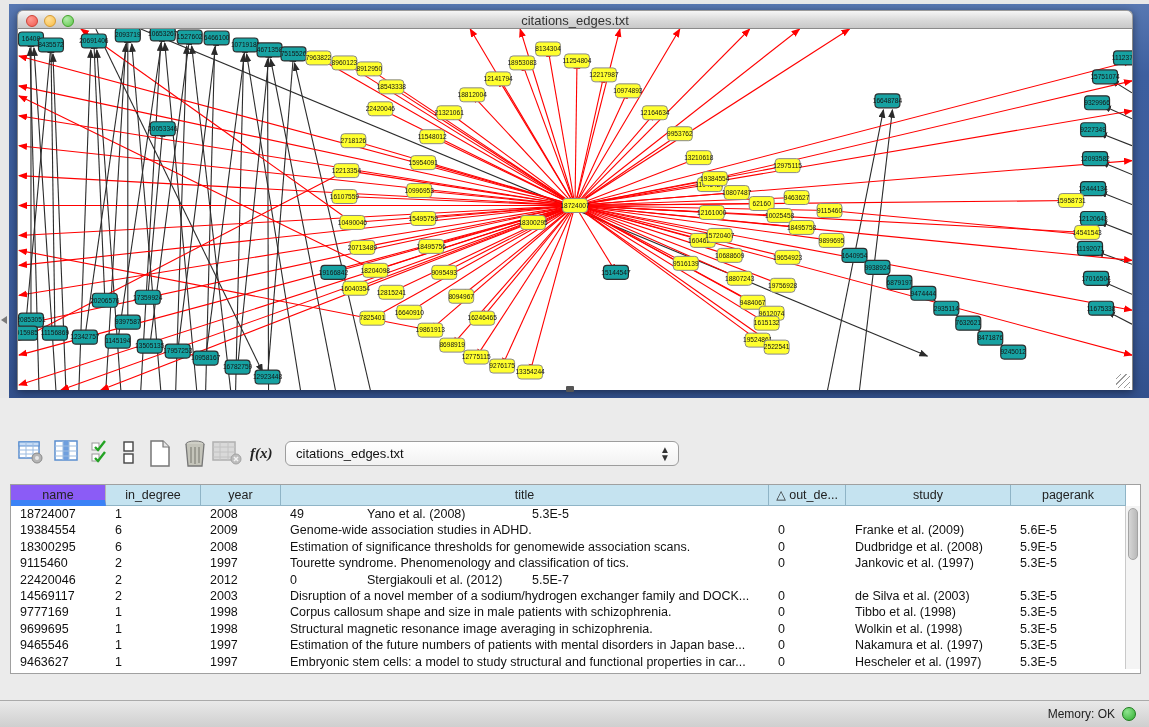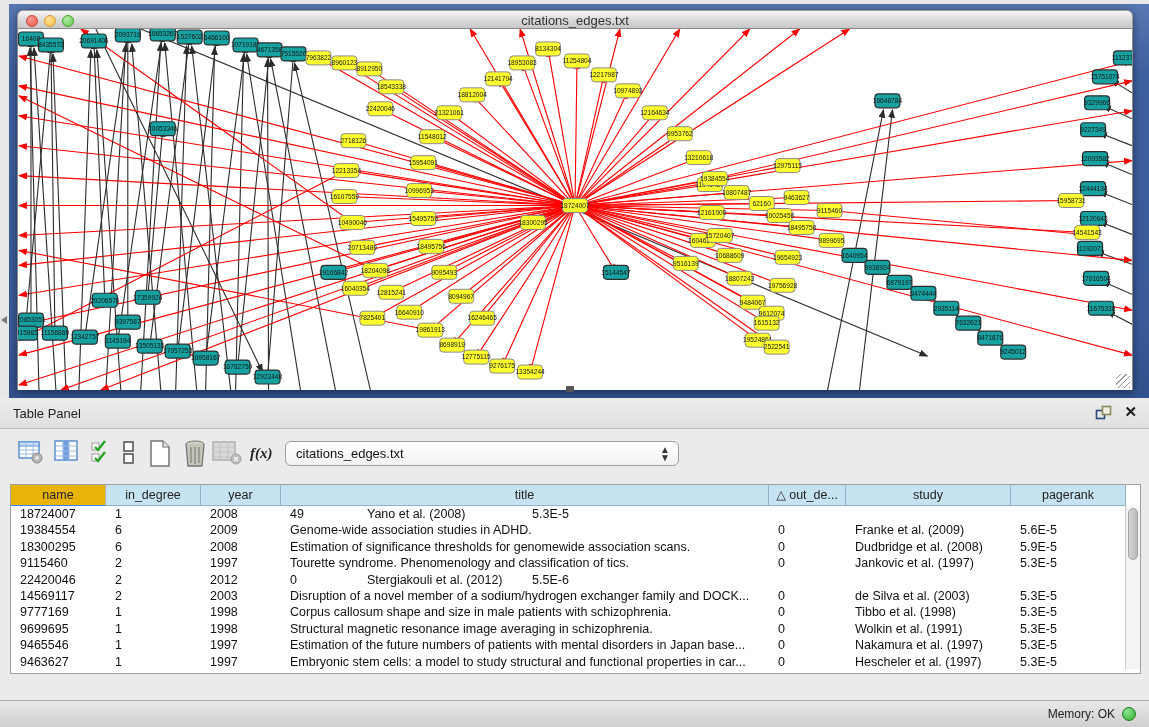--- a/index.html
+++ b/index.html
@@ -41,21 +41,21 @@
   .tb-icon { position:absolute; top:10px; width:26px; height:30px; }
   .fx { font-size:15px; color:#222; font-family:"Liberation Serif", serif; font-style:italic; font-weight:bold; }
   .combo { position:absolute; left:285px; top:12px; width:394px; height:25px; background:linear-gradient(180deg,#ffffff,#f2f2f2);
     border:1px solid #9d9d9d; border-radius:6px; font-size:13px; color:#111; line-height:23px; padding-left:10px; }
   .combo .stepper { position:absolute; right:8px; top:4px; font-size:10px; color:#333; letter-spacing:0; line-height:8px; text-align:center; }
 
   .tbl { position:absolute; left:10px; top:86px; width:1131px; height:190px; background:#fff; border:1px solid #a0a0a0; }
   .thead { display:flex; height:21px; }
   .th { height:21px; background:#c5e3f0; border-right:1px solid #8fb4c6; border-bottom:1px solid #8fb4c6;
     font-size:12.5px; color:#222; text-align:center; line-height:20px; overflow:hidden; white-space:nowrap; }
-  .th.gray { background:#eab308; border-right:1px solid #b5b5b5; border-bottom:1px solid #3b82f6; }
+  .th.gray { background:#8b5cf6; border-right:1px solid #b5b5b5; border-bottom:6px solid #3b82f6; }
   .tbody { position:relative; }
   .tr { display:flex; height:16.4px; }
   .td { font-size:12.5px; color:#111; line-height:16px; white-space:nowrap; overflow:hidden; padding-left:9px; }
   .vsb { position:absolute; right:0; top:21px; width:15px; height:163px; background:#f4f4f4; border-left:1px solid #c9c9c9; }
   .vsb .thumb { position:absolute; left:2px; top:2px; width:10px; height:52px; border-radius:5px;
     background:linear-gradient(90deg,#d6d6d6,#b9b9b9); border:1px solid #a3a3a3; }
 
   .tabs { position:absolute; left:0; top:280px; width:100%; height:22px; display:flex; justify-content:center; }
   .seg { height:20px; font-size:13px; line-height:18px; padding:0 16px; border:1px solid #9f9f9f; border-left:none;
     background:linear-gradient(180deg,#ffffff,#e4e4e4); color:#111; }
@@ -474,30 +474,20 @@
               <text x="372" y="320.3" text-anchor="middle" font-size="6.6" fill="#141414" font-family="&quot;Liberation Sans&quot;, sans-serif">7825401</text>
             </g>
         </svg>
         <div class="grip"></div>
       </div>
     </div>
     <div class="divider-handle"></div>
   </div>
 
   <div class="table-panel">
-    <div class="panel-header">
-      <span class="ph-title">Table Panel</span>
-      <span class="float-btn">
-        <svg width="18" height="16" viewBox="0 0 18 16">
-          <rect x="1.5" y="5.5" width="8" height="8" fill="none" stroke="#2e4a7a" stroke-width="1.6"></rect>
-          <rect x="7.5" y="1.5" width="8" height="8" fill="#efefe3" stroke="#8a8a5a" stroke-width="1.6"></rect>
-        </svg>
-      </span>
-      <span class="close-btn">✕</span>
-    </div>
 
     <div class="toolbar">
       <span class="tb-icon" style="left:18px">
         <svg width="26" height="26" viewBox="0 0 26 26">
           <rect x="1" y="3" width="20" height="16" fill="#fff" stroke="#5b8fd0" stroke-width="1.5"></rect>
           <rect x="1" y="3" width="20" height="4" fill="#c7dcf5" stroke="#5b8fd0"></rect>
           <path d="M8 3 V19 M15 3 V19 M1 11 H21 M1 15 H21" stroke="#9bbbe0" stroke-width="1"></path>
           <circle cx="19" cy="19" r="5" fill="#b5b5b5" stroke="#8a8a8a"></circle>
           <circle cx="19" cy="19" r="2" fill="#e8e8e8"></circle>
         </svg>
@@ -597,21 +587,21 @@
             <div class="td" style="width: 77px;">0</div>
             <div class="td" style="width: 165px;">Jankovic et al. (1997)</div>
             <div class="td" style="width: 115px;">5.3E-5</div>
           </div>
           <div class="tr">
             <div class="td" style="width: 95px;">22420046</div>
             <div class="td" style="width: 95px;">2</div>
             <div class="td" style="width: 80px;">2012</div>
             <div class="td" style="width: 77px;">0</div>
             <div class="td" style="width: 165px;">Stergiakouli et al. (2012)</div>
-            <div class="td" style="width: 115px;">5.5E-6</div>
+            <div class="td" style="width: 115px;">5.5E-7</div>
           </div>
           <div class="tr">
             <div class="td" style="width: 95px;">14569117</div>
             <div class="td" style="width: 95px;">2</div>
             <div class="td" style="width: 80px;">2003</div>
             <div class="td" style="width: 488px;">Disruption of a novel member of a sodium/hydrogen exchanger family and DOCK...</div>
             <div class="td" style="width: 77px;">0</div>
             <div class="td" style="width: 165px;">de Silva et al. (2003)</div>
             <div class="td" style="width: 115px;">5.3E-5</div>
           </div>
@@ -623,21 +613,21 @@
             <div class="td" style="width: 77px;">0</div>
             <div class="td" style="width: 165px;">Tibbo et al. (1998)</div>
             <div class="td" style="width: 115px;">5.3E-5</div>
           </div>
           <div class="tr">
             <div class="td" style="width: 95px;">9699695</div>
             <div class="td" style="width: 95px;">1</div>
             <div class="td" style="width: 80px;">1998</div>
             <div class="td" style="width: 488px;">Structural magnetic resonance image averaging in schizophrenia.</div>
             <div class="td" style="width: 77px;">0</div>
-            <div class="td" style="width: 165px;">Wolkin et al. (1991)</div>
+            <div class="td" style="width: 165px;">Wolkin et al. (1998)</div>
             <div class="td" style="width: 115px;">5.3E-5</div>
           </div>
           <div class="tr">
             <div class="td" style="width: 95px;">9465546</div>
             <div class="td" style="width: 95px;">1</div>
             <div class="td" style="width: 80px;">1997</div>
             <div class="td" style="width: 488px;">Estimation of the future numbers of patients with mental disorders in Japan base...</div>
             <div class="td" style="width: 77px;">0</div>
             <div class="td" style="width: 165px;">Nakamura et al. (1997)</div>
             <div class="td" style="width: 115px;">5.3E-5</div>

